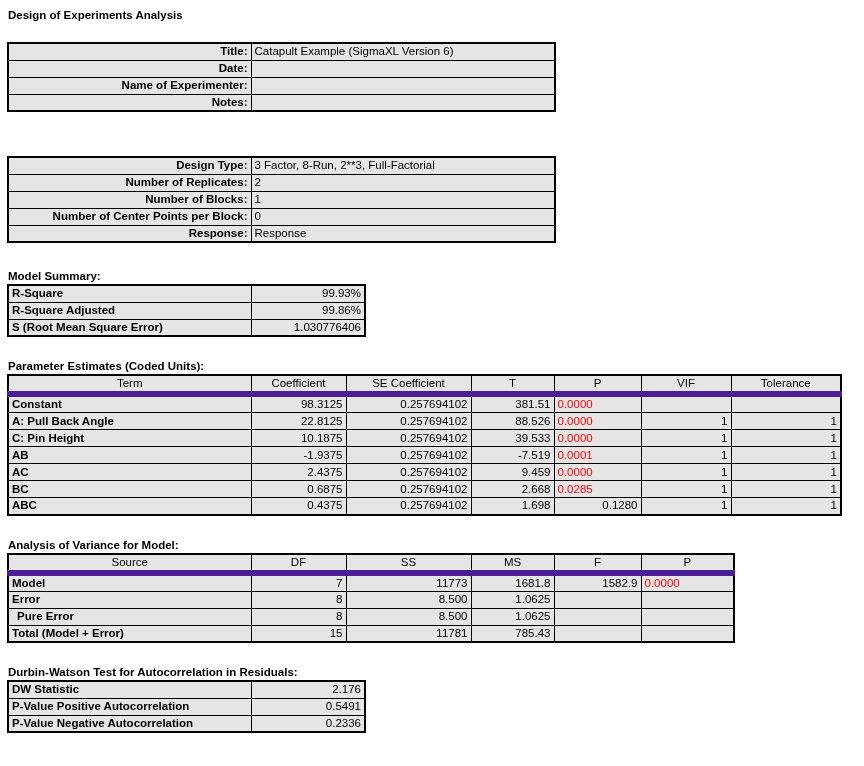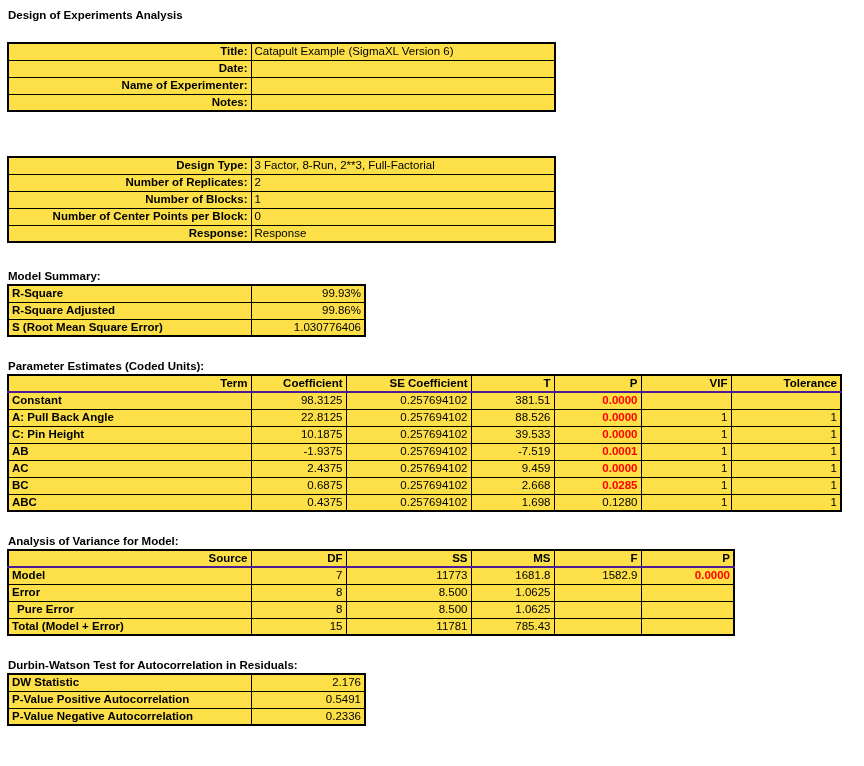--- a/index.html
+++ b/index.html
@@ -37,22 +37,21 @@
   .section-label {
     font-weight: bold;
     font-size: 11.5px;
     line-height: 14px;
     margin: 0 0 1px 1px;
   }
   table {
     border-collapse: collapse;
     table-layout: fixed;
     font-size: 11.5px;
-    background: #fde047;
-    border-radius: 8px;
+    background: #e5e5e5;
   }
   table.outer {
     border: 2px solid #000000;
   }
   td, th {
     border: 1px solid #000000;
     padding: 0 3px;
     height: 17px;
     line-height: 15px;
     overflow: hidden;
@@ -65,32 +64,32 @@
     text-align: right;
     font-weight: bold;
   }
   .val {
     text-align: left;
   }
   .num {
     text-align: right;
   }
   .hdr td {
-    font-weight: bold;
-    text-align: right;
-    border-bottom: 2px solid #4c1d95;
+    font-weight: normal;
+    text-align: center;
+    border-bottom: 6px solid #4c1d95;
   }
   .rowname {
     font-weight: bold;
     text-align: left;
   }
   .sig {
     color: #FF0000;
-    font-weight: bold;
-    text-align: right;
+    font-weight: normal;
+    text-align: left;
   }
   .indent {
     padding-left: 8px;
   }
   .gap-20 { height: 20px; }
   .gap-22 { height: 22px; }
   .gap-26 { height: 26px; }
 </style>
 </head>
 <body>

